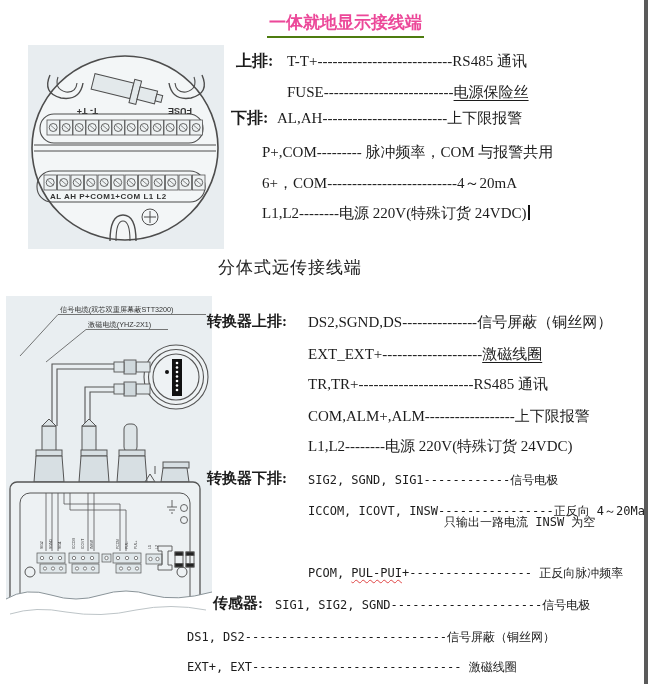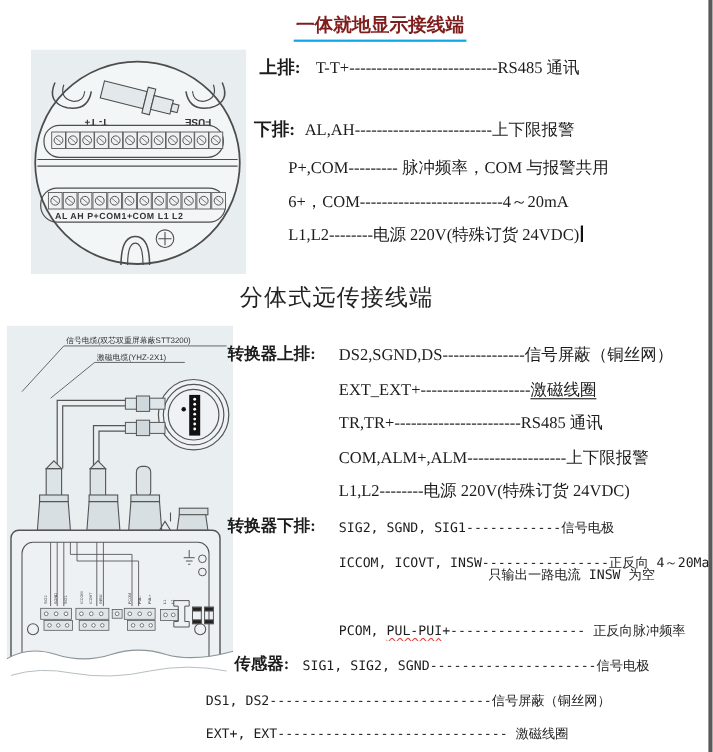--- a/index.html
+++ b/index.html
@@ -9,22 +9,22 @@
   .serif{ font-family:"Liberation Serif","DejaVu Serif",serif; font-size:15px; }
   .mono { font-family:"DejaVu Sans Mono","Liberation Mono",monospace; font-size:12px; }
   .lbl  { font-weight:bold; }
   .s1lbl{ font-size:16px; }
   .s2lbl{ font-size:15px; }
   .u    { text-decoration:underline; text-underline-offset:3px; text-decoration-thickness:1px; }
   .wavy { text-decoration-line:underline; text-decoration-style:wavy; text-decoration-color:#e04545;
           text-decoration-thickness:1px; text-underline-offset:2px; }
   .cursor{ display:inline-block; width:2px; height:15px; background:#111; vertical-align:-2px; margin-left:1px; }
   .title{ position:absolute; left:267px; top:11px; font-family:"Liberation Sans","DejaVu Sans",sans-serif;
-          font-weight:bold; font-size:17px; color:#7f1d1d; border-bottom:2px solid #0ea5e9; padding:0 2px 2px 2px; }
-  .heading2{ position:absolute; left:218px; top:256px; font-size:21px; letter-spacing:1px; color:#222; }
+          font-weight:bold; font-size:17px; color:#ec4899; border-bottom:2px solid #4d7c0f; padding:0 2px 2px 2px; }
+  .heading2{ position:absolute; left:218px; top:256px; font-size:17px; letter-spacing:1px; color:#222; }
   .edge { position:absolute; left:644px; top:0; width:4px; height:684px; background:#5a5a5a; }
   svg  { position:absolute; }
   svg text { font-family:"Liberation Sans","DejaVu Sans",sans-serif; fill:#333; }
 </style>
 </head>
 <body>
 
 <div class="page">
 
   <div class="title">一体就地显示接线端</div>
@@ -106,20 +106,23 @@
 
     <g stroke="#4d4d4d" fill="none">
       <path d="M82,196 Q82,170 95,170 Q108,170 108,196" stroke-width="1.4"></path>
       <path d="M88,196 Q88,176 95,176 Q102,176 102,196" stroke-width="1.1"></path>
     </g>
   </svg>
 
   <div class="row serif lbl s1lbl" style="left:236px; top:51px;">上排:</div>
   <div class="row serif" style="left:287px; top:52px;">
     <span>T-T+---------------------------</span><span>RS485 通讯</span>
+  </div>
+  <div class="row serif" style="left:287px; top:83px;">
+    <span>FUSE--------------------------</span><span class="u">电源保险丝</span>
   </div>
   <div class="row serif lbl s1lbl" style="left:231px; top:108px;">下排:</div>
   <div class="row serif" style="left:277px; top:109px;">
     <span>AL,AH-------------------------</span><span>上下限报警</span>
   </div>
   <div class="row serif" style="left:262px; top:143px;">
     <span>P+,COM--------- </span><span>脉冲频率，COM 与报警共用</span>
   </div>
   <div class="row serif" style="left:262px; top:174px;">
     <span>6+，COM--------------------------</span><span>4～20mA</span>

